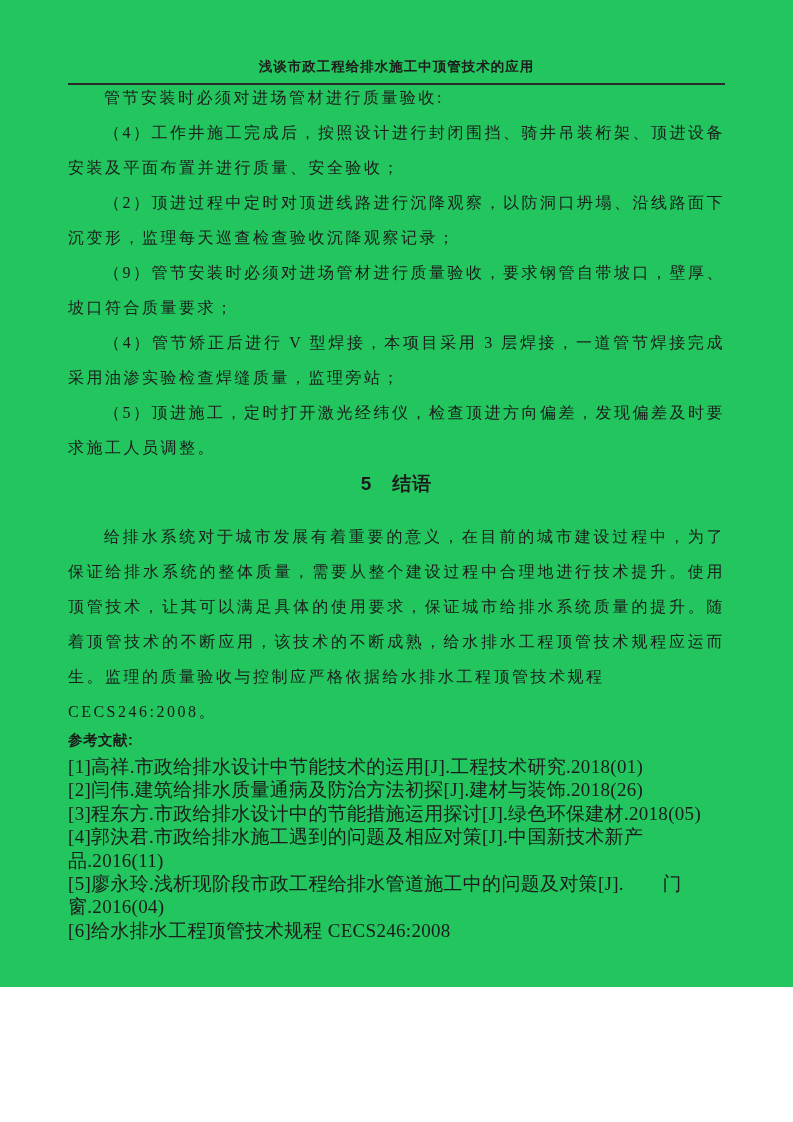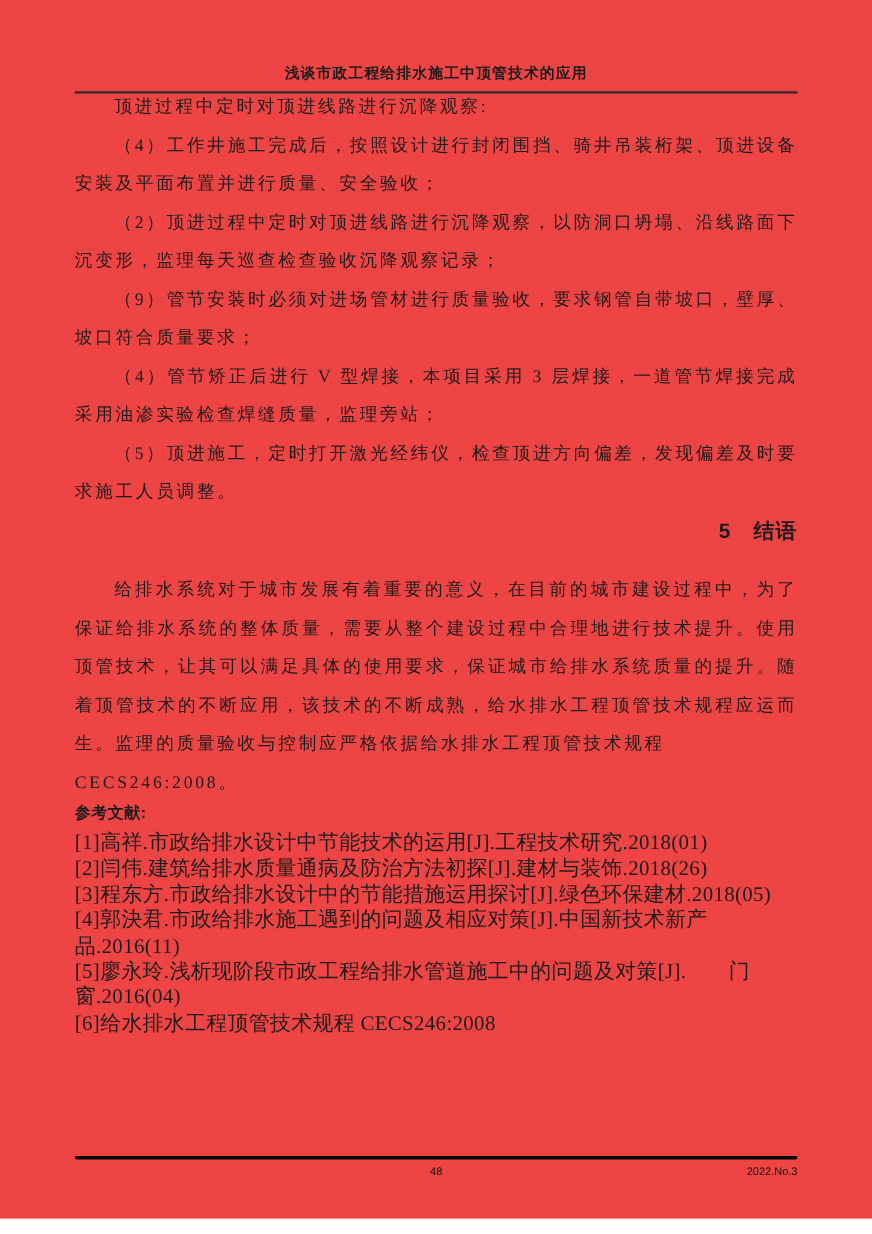--- a/index.html
+++ b/index.html
@@ -1,20 +1,20 @@
 <!DOCTYPE html>
 <html><head>
 <meta charset="utf-8">
 <style>
   html, body { margin: 0; padding: 0; background: #ffffff; }
   .page {
     position: relative;
     width: 793px;
-    height: 1108px;
-    background: #ef4444;
+    height: 987px;
+    background: #22c55e;
     color: #1c1c1c;
     font-family: "Liberation Serif", "DejaVu Serif", serif;
     overflow: hidden;
     margin: 0 auto;
   }
   .content { padding: 56px 68px 0 68px; }
 
   .header-title {
     text-align: center;
     font-weight: bold;
@@ -37,21 +37,21 @@
   }
   .para { margin: 0; text-indent: 36px; }
 
   .section-heading {
     margin: 0;
     font-family: "Liberation Sans", "DejaVu Sans", sans-serif;
     font-weight: bold;
     font-size: 19px;
     line-height: 38px;
     letter-spacing: 1px;
-    text-align: right;
+    text-align: center;
   }
 
   .conclusion {
     margin-top: 16px;
     white-space: pre-line;
   }
 
   .references { }
   .ref-heading {
     font-family: "Liberation Sans", "DejaVu Sans", sans-serif;
@@ -98,21 +98,21 @@
 
 <div class="page">
   <div class="content">
 
     <div class="header">
       <div class="header-title">浅谈市政工程给排水施工中顶管技术的应用</div>
       <div class="header-rule"></div>
     </div>
 
     <div class="body-text">
-      <p class="para">顶进过程中定时对顶进线路进行沉降观察:</p>
+      <p class="para">管节安装时必须对进场管材进行质量验收:</p>
       <p class="para">（4）工作井施工完成后，按照设计进行封闭围挡、骑井吊装桁架、顶进设备安装及平面布置并进行质量、安全验收；</p>
       <p class="para">（2）顶进过程中定时对顶进线路进行沉降观察，以防洞口坍塌、沿线路面下沉变形，监理每天巡查检查验收沉降观察记录；</p>
       <p class="para">（9）管节安装时必须对进场管材进行质量验收，要求钢管自带坡口，壁厚、坡口符合质量要求；</p>
       <p class="para">（4）管节矫正后进行 V 型焊接，本项目采用 3 层焊接，一道管节焊接完成采用油渗实验检查焊缝质量，监理旁站；</p>
       <p class="para">（5）顶进施工，定时打开激光经纬仪，检查顶进方向偏差，发现偏差及时要求施工人员调整。</p>
 
       <h2 class="section-heading">5　结语</h2>
 
       <p class="para conclusion">给排水系统对于城市发展有着重要的意义，在目前的城市建设过程中，为了保证给排水系统的整体质量，需要从整个建设过程中合理地进行技术提升。使用顶管技术，让其可以满足具体的使用要求，保证城市给排水系统质量的提升。随着顶管技术的不断应用，该技术的不断成熟，给水排水工程顶管技术规程应运而生。监理的质量验收与控制应严格依据给水排水工程顶管技术规程
 CECS246:2008。</p>

